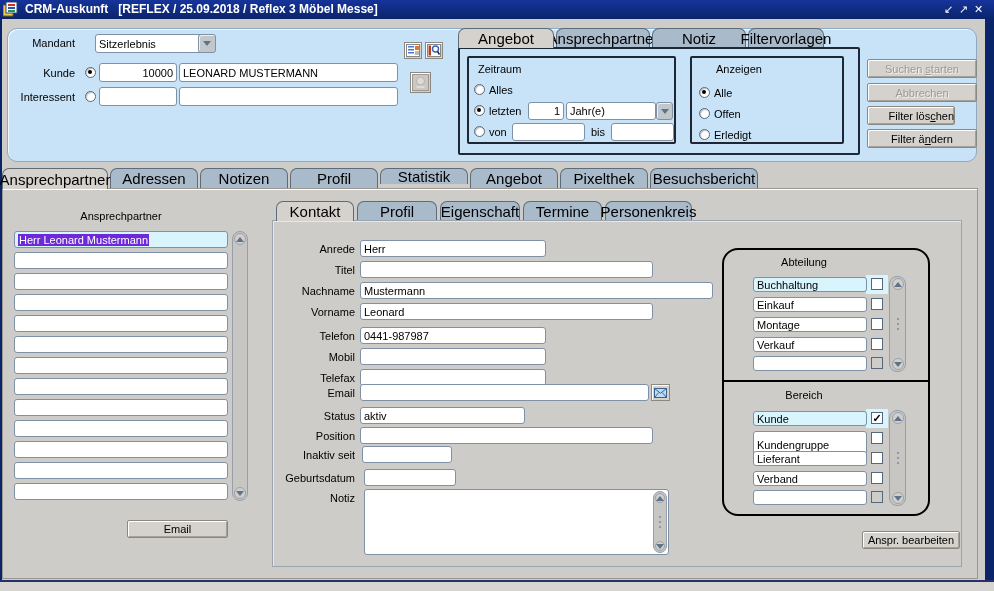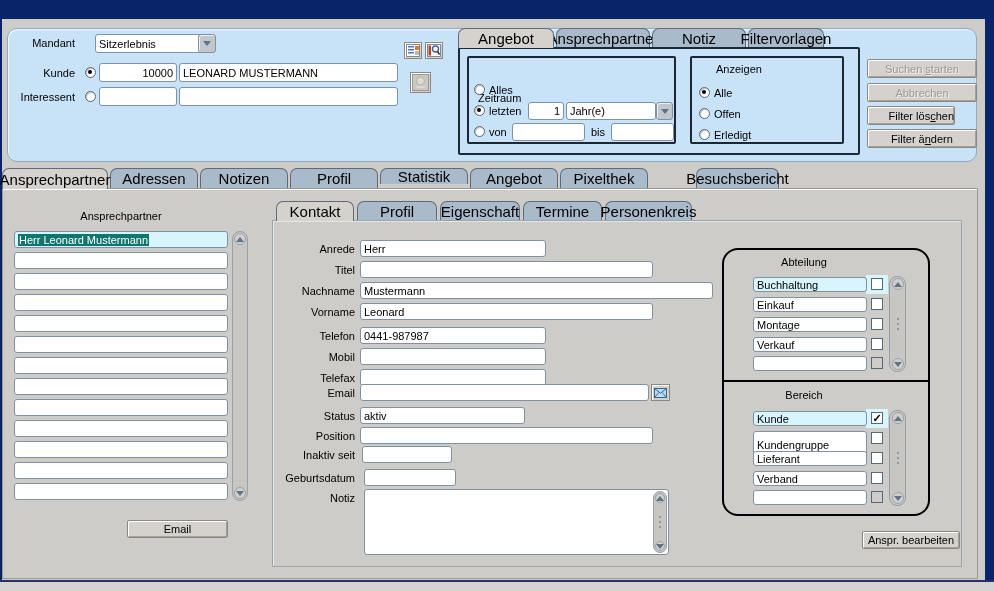--- a/index.html
+++ b/index.html
@@ -33,30 +33,45 @@
   .content{left:2px;top:188px;width:976px;height:391px;background:#CECCC8;border:1px solid #9B9791;box-shadow:inset 0 1px 0 #FFFFFF;box-sizing:border-box;}
   .panel{border:1px solid #9AA5B0;box-shadow:inset 1px 1px 0 #E8E6E2;box-sizing:border-box;}
   .vscroll{background:#C8C6C2;border:1px solid #95A0AB;border-radius:8px;display:flex;flex-direction:column;align-items:center;justify-content:space-between;padding:1px;box-sizing:border-box;}
   .sb{width:12px;height:12px;background:#D2CFCA;border:1px solid #98A3AE;border-radius:7px;display:flex;align-items:center;justify-content:center;flex:0 0 auto;box-sizing:border-box;}
   .grip{width:2px;height:2px;background:#8E99A4;box-shadow:0 -5px 0 #8E99A4,0 5px 0 #8E99A4;}
   .checkbox{width:12px;height:12px;background:#fff;border:1px solid #55687B;display:flex;align-items:center;justify-content:center;font-size:11px;font-weight:bold;color:#000;line-height:1;box-sizing:border-box;}
   .checkbox.off{background:#CFCDC9;}
   .cyancell{background:#D8F4FC;}
   .rounded-box{border:2px solid #000;border-radius:16px;box-sizing:border-box;}
   .divider{border-top:2px solid #000;height:0;}
-  .selected-text{background:#0f766e;color:#fff;padding:0 1px;white-space:nowrap;}
+  .selected-text{background:#6d28d9;color:#fff;padding:0 1px;white-space:nowrap;}
   .bluepanel{background:#C8E3F8;border:1px solid #8FA9C2;border-radius:10px;box-shadow:inset 1px 1px 0 #EFF7FF;box-sizing:border-box;}
   .filterpanel{background:#C8E3F8;border:2px solid #1E2936;border-radius:2px;box-sizing:border-box;}
   .iconbtn{background:#D5D2CD;border:1px solid #8B8781;display:flex;align-items:center;justify-content:center;box-shadow:inset 1px 1px 0 #fff;box-sizing:border-box;}
 </style>
 </head>
 <body>
 
 <div class="window">
 
+  <div class="abs titlebar">
+    <span class="abs" style="left:3px;top:2px;width:15px;height:15px;">
+      <svg width="15" height="15" viewBox="0 0 15 15">
+        <rect x="0" y="3" width="10" height="11" fill="#F0C850" stroke="#7A5A10"></rect>
+        <rect x="3" y="0" width="11" height="11" fill="#FFFFFF" stroke="#2F4880"></rect>
+        <rect x="5" y="2" width="7" height="2" fill="#D03020"></rect>
+        <rect x="5" y="5" width="7" height="2" fill="#2F50C0"></rect>
+        <rect x="5" y="8" width="7" height="2" fill="#1F9A40"></rect>
+      </svg>
+    </span>
+    <span class="abs title-text" style="left:21px;top:2px;">CRM-Auskunft   [REFLEX / 25.09.2018 / Reflex 3 Möbel Messe]</span>
+    <span class="abs tctrl" style="left:941px;top:2px;">↙</span>
+    <span class="abs tctrl" style="left:956px;top:2px;">↗</span>
+    <span class="abs tctrl" style="left:971px;top:2px;">✕</span>
+  </div>
 
   <div class="abs app-body"></div>
   <div class="abs bottom-strip"></div>
 
   <div class="abs bluepanel" style="left:7px;top:28px;width:970px;height:134px;"></div>
 
   <div>
     <div class="abs label r" style="left:10px;top:37px;width:65px;">Mandant</div>
     <div class="abs field" style="left:95px;top:34px;width:119px;height:19px;">Sitzerlebnis</div>
     <div class="abs combo-btn" style="left:198px;top:34px;width:18px;height:19px;">
@@ -102,21 +117,21 @@
 
   <div>
     <div class="abs tab active" style="left:458px;top:28px;width:96px;height:20px;">Angebot</div>
     <div class="abs tab" style="left:556px;top:28px;width:94px;height:19px;">Ansprechpartner</div>
     <div class="abs tab" style="left:652px;top:28px;width:94px;height:19px;">Notiz</div>
     <div class="abs tab" style="left:748px;top:28px;width:76px;height:19px;">Filtervorlagen</div>
 
     <div class="abs filterpanel" style="left:458px;top:47px;width:402px;height:108px;"></div>
 
     <div class="abs groupbox" style="left:467px;top:56px;width:209px;height:88px;"></div>
-    <div class="abs label" style="left:478px;top:63px;margin-top:29px;">Zeitraum</div>
+    <div class="abs label" style="left:478px;top:63px;">Zeitraum</div>
     <div class="abs radio" style="left:474px;top:84px;"></div>
     <div class="abs label" style="left:489px;top:84px;">Alles</div>
     <div class="abs radio checked" style="left:474px;top:105px;"></div>
     <div class="abs label" style="left:489px;top:105px;">letzten</div>
     <div class="abs field num" style="left:528px;top:102px;width:36px;height:18px;">1</div>
     <div class="abs field" style="left:566px;top:102px;width:90px;height:18px;">Jahr(e)</div>
     <div class="abs combo-btn" style="left:656px;top:102px;width:17px;height:18px;">
         <span class="tri-down"></span>
       </div>
     <div class="abs radio" style="left:474px;top:126px;"></div>
@@ -149,21 +164,21 @@
   </div>
 
   <div>
     <div class="abs tab active" style="left:2px;top:168px;width:106px;height:21px;">Ansprechpartner</div>
     <div class="abs tab" style="left:110px;top:168px;width:88px;height:20px;">Adressen</div>
     <div class="abs tab" style="left:200px;top:168px;width:88px;height:20px;">Notizen</div>
     <div class="abs tab" style="left:290px;top:168px;width:88px;height:20px;">Profil</div>
     <div class="abs tab" style="left:380px;top:168px;width:88px;height:16px;">Statistik</div>
     <div class="abs tab" style="left:470px;top:168px;width:88px;height:20px;">Angebot</div>
     <div class="abs tab" style="left:560px;top:168px;width:88px;height:20px;">Pixelthek</div>
-    <div class="abs tab" style="left:650px;top:168px;width:83px;height:20px;margin-left:46px;">Besuchsbericht</div>
+    <div class="abs tab" style="left:650px;top:168px;width:108px;height:20px;">Besuchsbericht</div>
   </div>
 
   <div class="abs content"></div>
 
   <div>
     <div class="abs label c" style="left:14px;top:210px;width:214px;">Ansprechpartner</div>
 
     <div class="abs field cyan" style="left:14px;top:231px;width:214px;height:17px;">
       <span class="selected-text">Herr Leonard Mustermann</span>
     </div>

